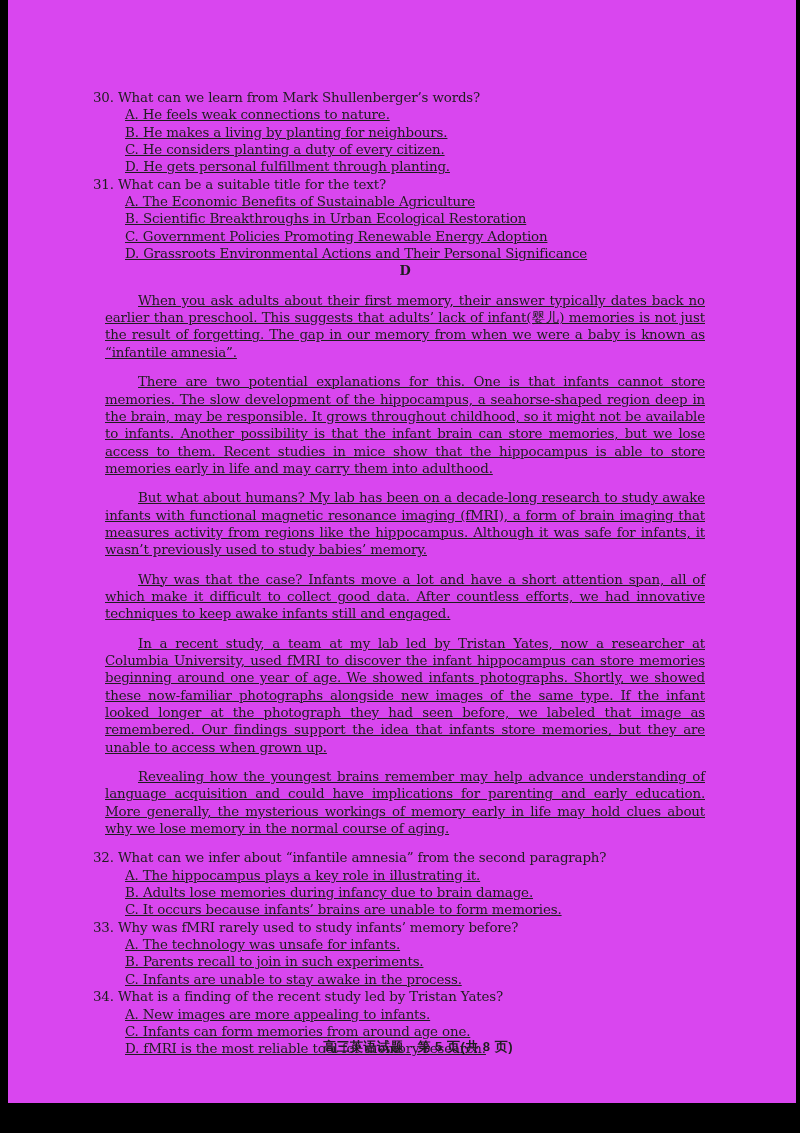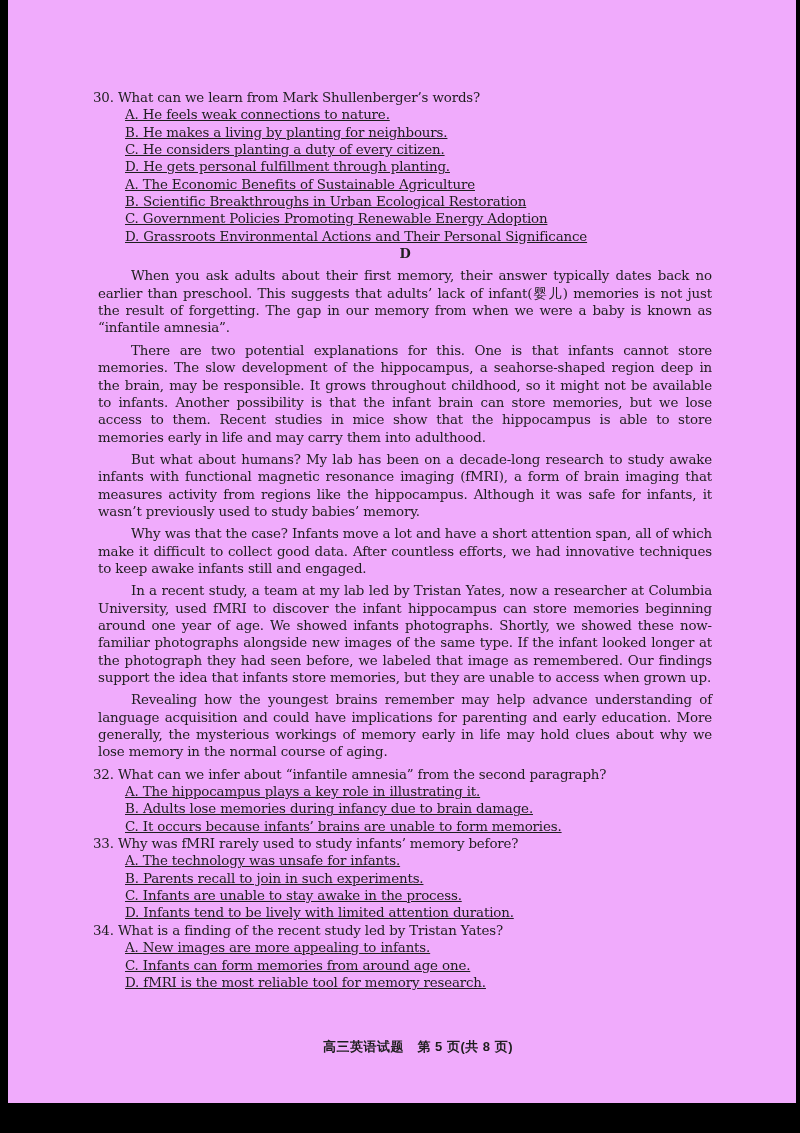--- a/index.html
+++ b/index.html
@@ -12,21 +12,21 @@
       height: 1133px;
       position: relative;
       overflow: hidden;
     }
     .page {
       position: absolute;
       left: 8px;
       top: 0;
       width: 788px;
       height: 1103px;
-      background: #f0abfc;
+      background: #d946ef;
     }
     .content {
       position: absolute;
       left: 85px;
       top: 89px;
       width: 624px;
       font-family: "DejaVu Serif", "Liberation Serif", serif;
       font-size: 13.4px;
       line-height: 17.35px;
       color: #1e1e1e;
@@ -42,21 +42,22 @@
     }
     .section-title {
       text-align: center;
       font-weight: bold;
       font-size: 13px;
       line-height: 17.35px;
     }
     .para {
       text-align: justify;
       text-indent: 33px;
-      margin: 5px;
+      margin: 12px;
+      text-decoration: underline;
     }
     .footer {
       position: absolute;
       left: 0;
       width: 788px;
       top: 1038px;
       text-align: center;
       font-family: Liberation Sans, sans-serif;
       font-size: 13px;
       color: #1e1e1e;
@@ -73,20 +74,21 @@
 
     <div>
       <div class="q"><span>30.</span> <span>What can we learn from Mark Shullenberger’s words?</span></div>
       <div class="opt">A. He feels weak connections to nature.</div>
       <div class="opt">B. He makes a living by planting for neighbours.</div>
       <div class="opt">C. He considers planting a duty of every citizen.</div>
       <div class="opt">D. He gets personal fulfillment through planting.</div>
     </div>
 
     <div>
+      <div class="q"><span>31.</span> <span>What can be a suitable title for the text?</span></div>
       <div class="opt">A. The Economic Benefits of Sustainable Agriculture</div>
       <div class="opt">B. Scientific Breakthroughs in Urban Ecological Restoration</div>
       <div class="opt">C. Government Policies Promoting Renewable Energy Adoption</div>
       <div class="opt">D. Grassroots Environmental Actions and Their Personal Significance</div>
     </div>
 
     <div>
       <div class="section-title">D</div>
       <p class="para">When you ask adults about their first memory, their answer typically dates back no earlier than preschool. This suggests that adults’ lack of infant(婴儿) memories is not just the result of forgetting. The gap in our memory from when we were a baby is known as “infantile amnesia”.</p>
       <p class="para">There are two potential explanations for this. One is that infants cannot store memories. The slow development of the hippocampus, a seahorse-shaped region deep in the brain, may be responsible. It grows throughout childhood, so it might not be available to infants. Another possibility is that the infant brain can store memories, but we lose access to them. Recent studies in mice show that the hippocampus is able to store memories early in life and may carry them into adulthood.</p>
@@ -101,21 +103,20 @@
       <div class="opt">A. The hippocampus plays a key role in illustrating it.</div>
       <div class="opt">B. Adults lose memories during infancy due to brain damage.</div>
       <div class="opt">C. It occurs because infants’ brains are unable to form memories.</div>
     </div>
 
     <div>
       <div class="q"><span>33.</span> <span>Why was fMRI rarely used to study infants’ memory before?</span></div>
       <div class="opt">A. The technology was unsafe for infants.</div>
       <div class="opt">B. Parents recall to join in such experiments.</div>
       <div class="opt">C. Infants are unable to stay awake in the process.</div>
-      <div class="opt">D. Infants tend to be lively with limited attention duration.</div>
     </div>
 
     <div>
       <div class="q"><span>34.</span> <span>What is a finding of the recent study led by Tristan Yates?</span></div>
       <div class="opt">A. New images are more appealing to infants.</div>
       <div class="opt">C. Infants can form memories from around age one.</div>
       <div class="opt">D. fMRI is the most reliable tool for memory research.</div>
     </div>
 
   </div>

